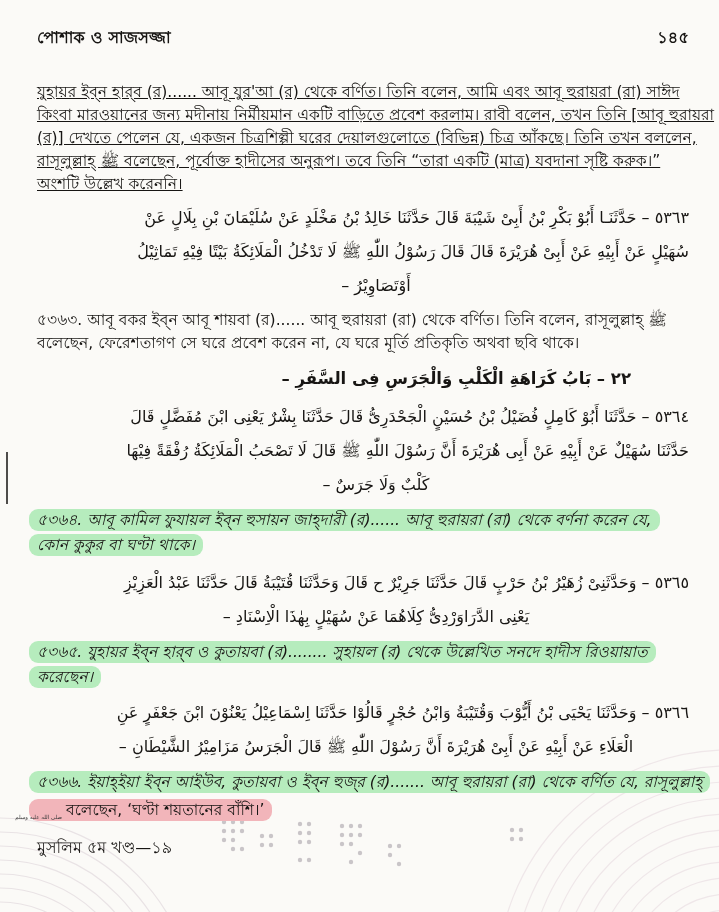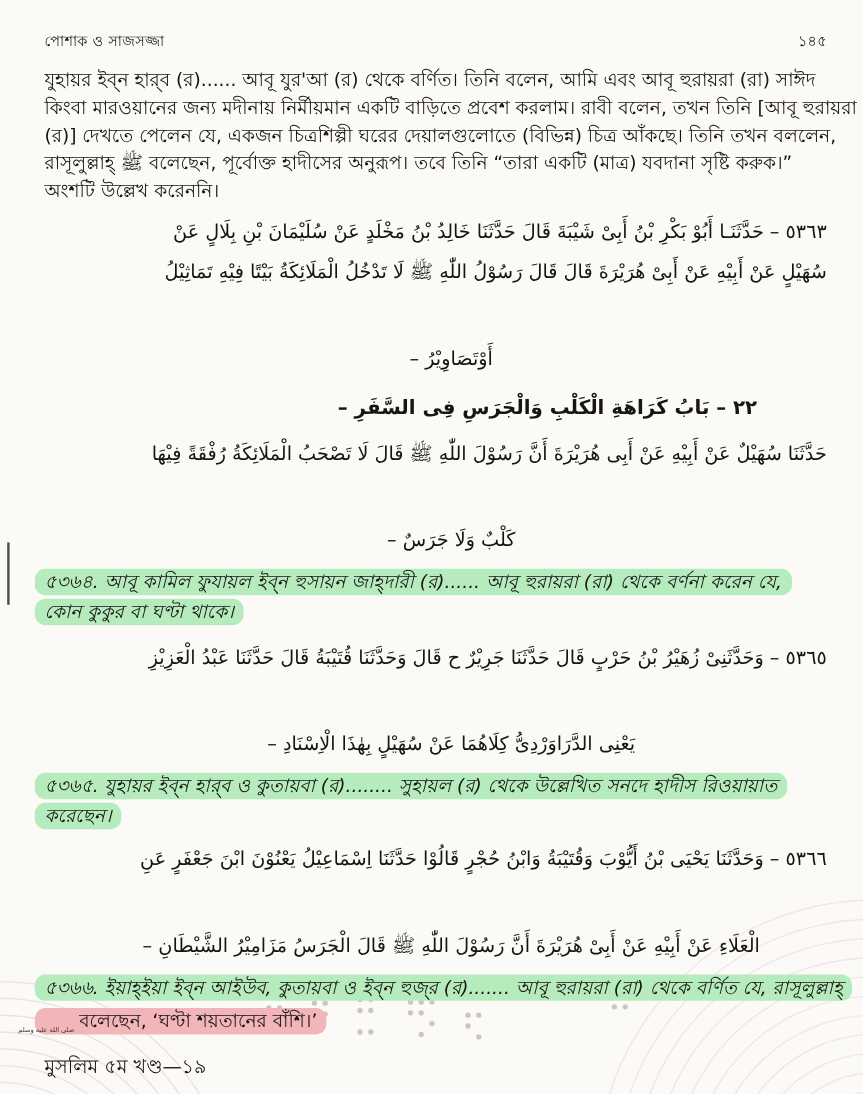--- a/index.html
+++ b/index.html
@@ -7,31 +7,31 @@
     width:719px;height:912px;
     background:#fbfaf7;
     font-family:"DejaVu Sans","Liberation Sans",sans-serif;
     color:#171513;
     overflow:hidden;
   }
   .page{position:relative;width:719px;height:912px;overflow:hidden;}
   .content{position:relative;z-index:2;padding:25px 30px 0 37px;}
 
   .hdr{display:flex;justify-content:space-between;align-items:flex-start;
-       font-size:12px;font-weight:400;letter-spacing:.2px;}
+       font-size:16px;font-weight:700;letter-spacing:.2px;}
 
   .bn{font-size:15.5px;line-height:23px;}
   .bn-line{white-space:nowrap;}
-  .para-intro{margin-top:11px;}
+  .para-intro{margin-top:29px;text-decoration:underline;}
   .para-bn{margin-top:6px;}
 
   .ar{direction:rtl;font-size:16px;line-height:34px;text-align:right;
       padding-left:26px;margin-top:5px;}
   .ar .ar-line{white-space:nowrap;}
-  .ar .ar-last{text-align:center;margin-top:38px;}
+  .ar .ar-last{text-align:center;}
 
   .ch-ar{direction:rtl;font-size:16.5px;font-weight:600;line-height:28px;
          text-align:right;margin:10px 58px 0 0;}
   .ch-bn{font-size:16px;font-weight:700;line-height:23px;
          text-align:right;margin:4px 8px 0 0;}
 
   .hl{border-radius:9px;padding:2px 8px;margin-left:-8px;}
   .hl-g{background:#b6ecbd;font-style:italic;}
   .hl-r{background:#f2b5ba;}
   .hl-line{line-height:25px;white-space:nowrap;}
@@ -151,24 +151,29 @@
       <div class="bn-line">রাসূলুল্লাহ্ ﷺ বলেছেন, পূর্বোক্ত হাদীসের অনুরূপ। তবে তিনি “তারা একটি (মাত্র) যবদানা সৃষ্টি করুক।”</div>
       <div class="bn-line">অংশটি উল্লেখ করেননি।</div>
     </section>
 
     <section class="ar">
       <div class="ar-line">٥٣٦٣ – حَدَّثَنَـا أَبُوْ بَكْرِ بْنُ أَبِىْ شَيْبَةَ قَالَ حَدَّثَنَا خَالِدُ بْنُ مَخْلَدٍ عَنْ سُلَيْمَانَ بْنِ بِلَالٍ عَنْ</div>
       <div class="ar-line">سُهَيْلٍ عَنْ أَبِيْهِ عَنْ أَبِىْ هُرَيْرَةَ قَالَ قَالَ رَسُوْلُ اللّٰهِ ﷺ لَا تَدْخُلُ الْمَلَائِكَةُ بَيْتًا فِيْهِ تَمَاثِيْلُ</div>
       <div class="ar-line ar-last">أَوْتَصَاوِيْرُ –</div>
     </section>
 
+    <section class="bn para-bn">
+      <div class="bn-line">৫৩৬৩. আবূ বকর ইব্‌ন আবূ শায়বা (র)...... আবূ হুরায়রা (রা) থেকে বর্ণিত। তিনি বলেন, রাসূলুল্লাহ্ ﷺ</div>
+      <div class="bn-line">বলেছেন, ফেরেশতাগণ সে ঘরে প্রবেশ করেন না, যে ঘরে মূর্তি প্রতিকৃতি অথবা ছবি থাকে।</div>
+    </section>
 
     <div class="ch-ar">٢٢ – بَابُ كَرَاهَةِ الْكَلْبِ وَالْجَرَسِ فِى السَّفَرِ –</div>
 
     <section class="ar" style="margin-top:7px">
+      <div class="ar-line">٥٣٦٤ – حَدَّثَنَا أَبُوْ كَامِلٍ فُضَيْلُ بْنُ حُسَيْنٍ الْجَحْدَرِىُّ قَالَ حَدَّثَنَا بِشْرٌ يَعْنِى ابْنَ مُفَضَّلٍ قَالَ</div>
       <div class="ar-line">حَدَّثَنَا سُهَيْلٌ عَنْ أَبِيْهِ عَنْ أَبِى هُرَيْرَةَ أَنَّ رَسُوْلَ اللّٰهِ ﷺ قَالَ لَا تَصْحَبُ الْمَلَائِكَةُ رُفْقَةً فِيْهَا</div>
       <div class="ar-line ar-last">كَلْبٌ وَلَا جَرَسٌ –</div>
     </section>
 
     <section class="bn para-bn">
       <div class="hl-line"><span class="hl hl-g">৫৩৬৪. আবূ কামিল ফুযায়ল ইব্‌ন হুসায়ন জাহ্‌দারী (র)...... আবূ হুরায়রা (রা) থেকে বর্ণনা করেন যে,</span></div>
       <div class="hl-line"><span class="hl hl-g">কোন কুকুর বা ঘণ্টা থাকে।</span></div>
     </section>
 
     <section class="ar" style="margin-top:8px">

